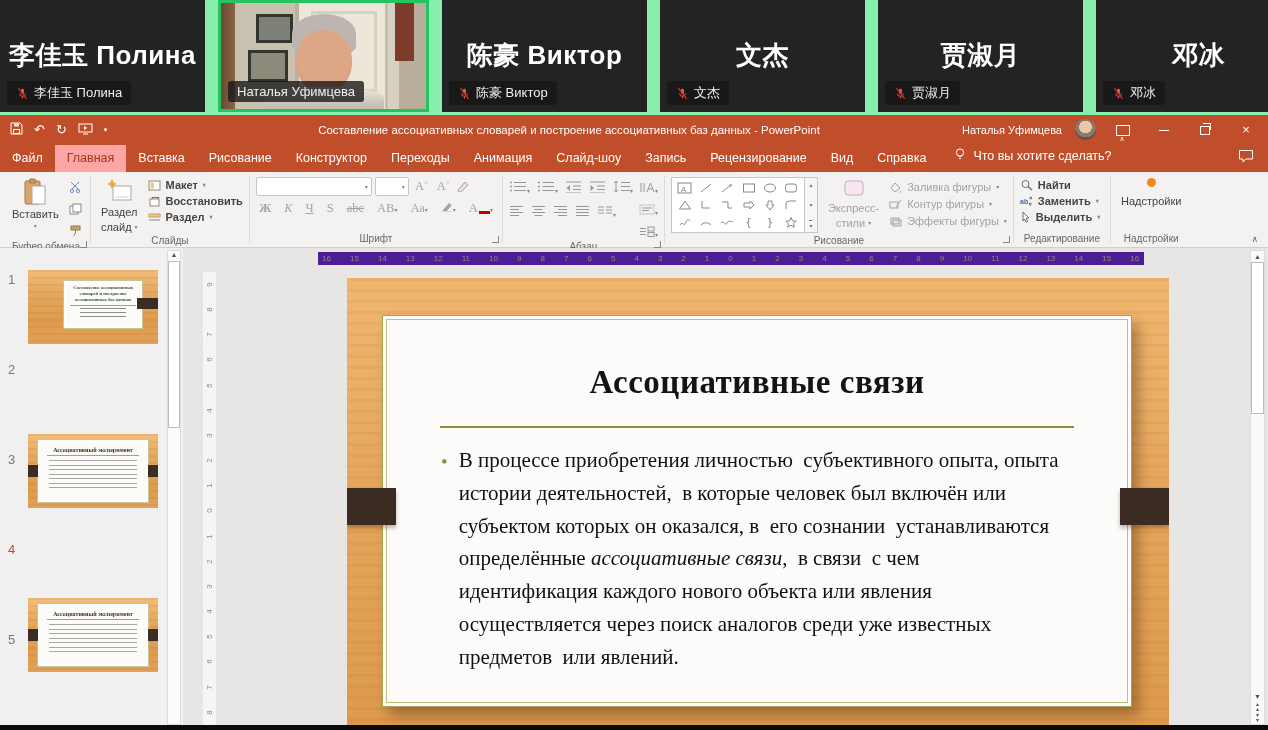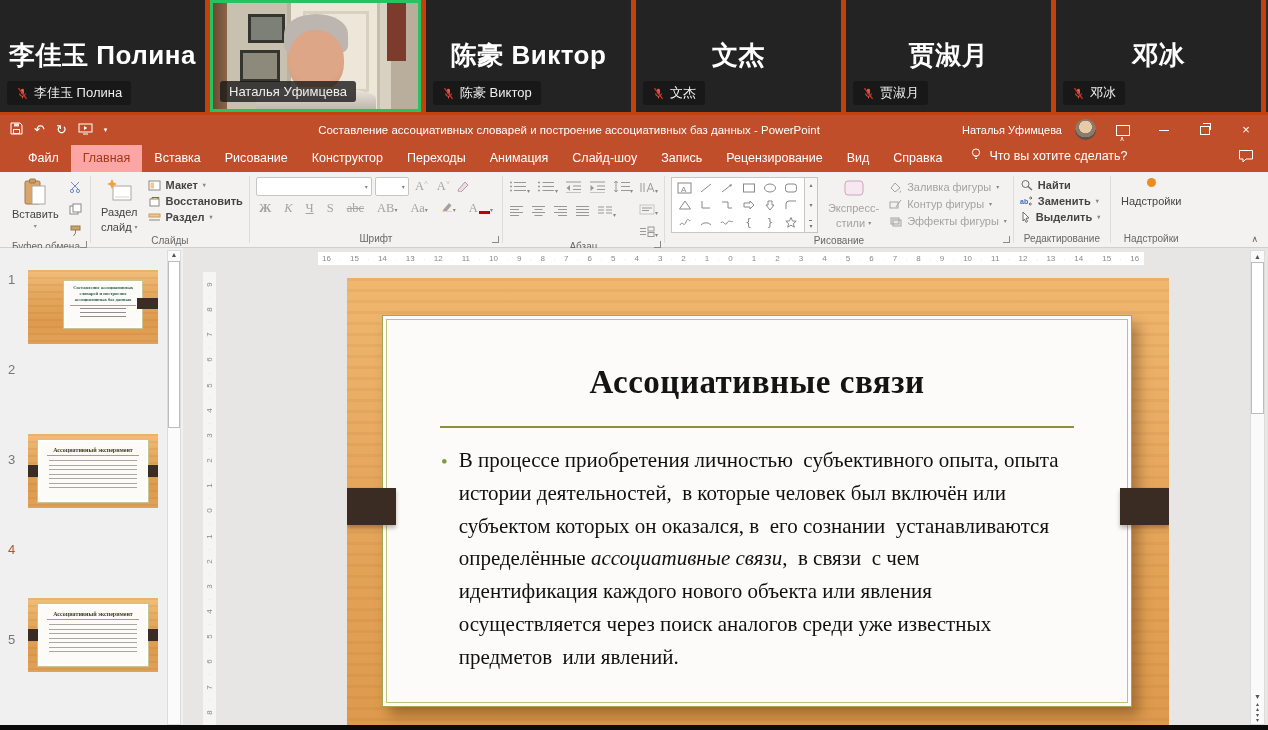--- a/index.html
+++ b/index.html
@@ -1,19 +1,19 @@
 <!DOCTYPE html>
 <html><head>
 <meta charset="utf-8">
 <style>
   html,body{margin:0;padding:0;}
   body{width:1268px;height:730px;position:relative;overflow:hidden;background:#000;
        font-family:"Liberation Sans",sans-serif;}
   
-  .vstrip{position:absolute;left:0;top:0;right:0;height:115px;background:#c2410c;display:flex;gap:5px;}
+  .vstrip{position:absolute;left:0;top:0;right:0;height:115px;background:#86efac;display:flex;gap:13px;}
   .ptile{position:relative;width:205px;height:112px;background:#232323;flex:none;}
   .bigname{position:absolute;left:0;right:0;top:38px;text-align:center;font-size:26px;font-weight:700;color:#fff;letter-spacing:.5px;}
   .chip{position:absolute;left:7px;bottom:7px;display:flex;align-items:center;gap:5px;
         background:rgba(22,22,22,.78);border-radius:3px;padding:3px 9px;color:#efefef;font-size:13px;}
   .sliver{flex:1;background:#2b2b2b;height:112px;}
   
   .vtile{width:211px;border:3px solid #26c460;box-sizing:border-box;background:#d8d1c2;overflow:hidden;}
   .scene{position:absolute;inset:0;}
   .wallL{position:absolute;left:0;top:0;bottom:0;width:36%;background:#C9C1B0;}
   .doorjamb{position:absolute;left:0;top:0;bottom:0;width:7%;background:linear-gradient(90deg,#6B4A33,#8a6547);}
@@ -45,21 +45,21 @@
   .uname{font-size:11px;}
   .avatar{width:21px;height:21px;border-radius:50%;
      background:radial-gradient(circle at 50% 38%,#E8C9A8 0 37%,#8C7B6B 38% 62%,#5C5248 63%);}
   .winbtn{width:28px;text-align:center;font-size:13px;line-height:29px;height:29px;}
   .minbar{display:inline-block;width:10px;border-top:1px solid #fff;vertical-align:middle;}
   .restore{position:relative;display:inline-block;width:8px;height:7px;border:1px solid #fff;vertical-align:middle;}
   .restore::after{content:"";position:absolute;left:2px;top:-4px;width:7px;height:6px;border:1px solid #fff;border-left:none;border-bottom:none;}
   .ribdisp{position:relative;display:inline-block;width:12px;height:9px;border:1px solid #fff;vertical-align:middle;}
   .ribdisp::after{content:"∧";position:absolute;left:2.5px;top:-2px;font-size:7px;color:#fff;}
   
-  .tabrow{position:absolute;top:29px;left:0;right:0;height:28px;background:#C14E2A;display:flex;align-items:flex-end;padding-left:16px;color:#fff;font-size:12.5px;}
+  .tabrow{position:absolute;top:29px;left:0;right:0;height:28px;background:#C14E2A;display:flex;align-items:flex-end;padding-left:0;color:#fff;font-size:12.5px;}
   .tab{padding:6px 12px 7px;white-space:nowrap;}
   .tab.active{background:#fca5a5;color:#A23818;}
   .tellme{display:flex;align-items:center;gap:7px;margin-left:16px;padding-bottom:8px;white-space:nowrap;}
   .bubble{margin-left:auto;margin-right:14px;padding-bottom:6px;}
   
   .ribbon{position:absolute;top:57px;left:0;right:0;height:75px;background:#F3F2F1;border-bottom:1px solid #D2D0CE;display:flex;align-items:stretch;padding-left:2px;}
   .rsep{width:1px;background:#DEDCDA;margin:4px 0;flex:none;}
   .rgroup{display:flex;flex-direction:column;flex:none;}
   .rbody{flex:1;display:flex;padding:5px 6px 0;gap:6px;}
   .rlabel{position:relative;height:17px;display:flex;align-items:center;justify-content:center;font-size:10px;color:#696764;padding:0 10px;}
@@ -101,21 +101,21 @@
   .ttabL{position:absolute;left:0;top:50%;margin-top:-6px;width:10px;height:12px;background:#3B2D23;}
   .ttabR{position:absolute;right:0;top:50%;margin-top:-6px;width:10px;height:12px;background:#3B2D23;}
   .t1card{position:absolute;left:27%;top:13%;width:60%;height:64%;background:#FCFBF8;border:1px solid #C9C591;box-shadow:inset 0 0 0 1.5px #fff;}
   .t1ttl{margin-top:4px;text-align:center;font-family:"Liberation Serif",serif;font-weight:700;font-size:4.6px;line-height:1.35;color:#2F5B4C;}
   .t1div{height:1px;background:#A9A75A;margin:2px 6px 0;}
   .t1bars{margin:2px 16px 0;height:9px;background:repeating-linear-gradient(180deg,#8f8e8b 0 1px,transparent 1px 4px);}
   .t1bar{position:absolute;right:0;top:38%;width:16%;height:15%;background:#3B2D23;}
   .tscroll{position:absolute;right:2px;top:2px;bottom:0;width:14px;background:#FBFBFB;border:1px solid #DCDCDC;box-sizing:border-box;display:flex;flex-direction:column;align-items:center;font-size:7px;color:#555;}
   .tthumb{width:10px;height:165px;background:#fff;border:1px solid #BDBDBD;margin-top:3px;}
   
-  .hruler{position:absolute;left:318px;width:826px;top:4px;height:13px;display:flex;align-items:center;justify-content:space-between;padding:0 4px;font-size:8px;color:#8A8A8A;background:#ffffff;box-sizing:border-box;}
+  .hruler{position:absolute;left:318px;width:826px;top:4px;height:13px;display:flex;align-items:center;justify-content:space-between;padding:0 4px;font-size:8px;color:#8A8A8A;background:#4c1d95;box-sizing:border-box;}
   .vruler{position:absolute;left:203px;width:13px;top:24px;bottom:0;display:flex;flex-direction:column;align-items:center;justify-content:space-between;padding:8px 0;font-size:8px;color:#8A8A8A;background:#F5F5F4;box-sizing:border-box;}
   .vruler .nm{transform:rotate(-90deg);}
   .tk{font-size:6px;opacity:.65;}
   
   .slide{position:absolute;left:320px;width:822px;top:30px;bottom:0;margin-left:27px;}
   .slidewood{background:repeating-linear-gradient(180deg, rgba(140,80,25,.07) 0 3px, transparent 3px 11px),
      linear-gradient(180deg,#F0B76F 0%,#E6A75D 45%,#DD9A4C 100%);}
   .card{position:absolute;left:35px;right:37px;top:37px;height:390px;background:#FCFBF9;border:1px solid #A6A354;
         box-shadow:inset 0 0 0 3px #FCFBF9, inset 0 0 0 4px #C2BF7E, 7px 9px 12px rgba(60,30,5,.35);}
   .stitle{margin-top:48px;text-align:center;font-family:"Liberation Serif",serif;font-weight:700;font-size:33px;color:#141414;letter-spacing:.5px;}

